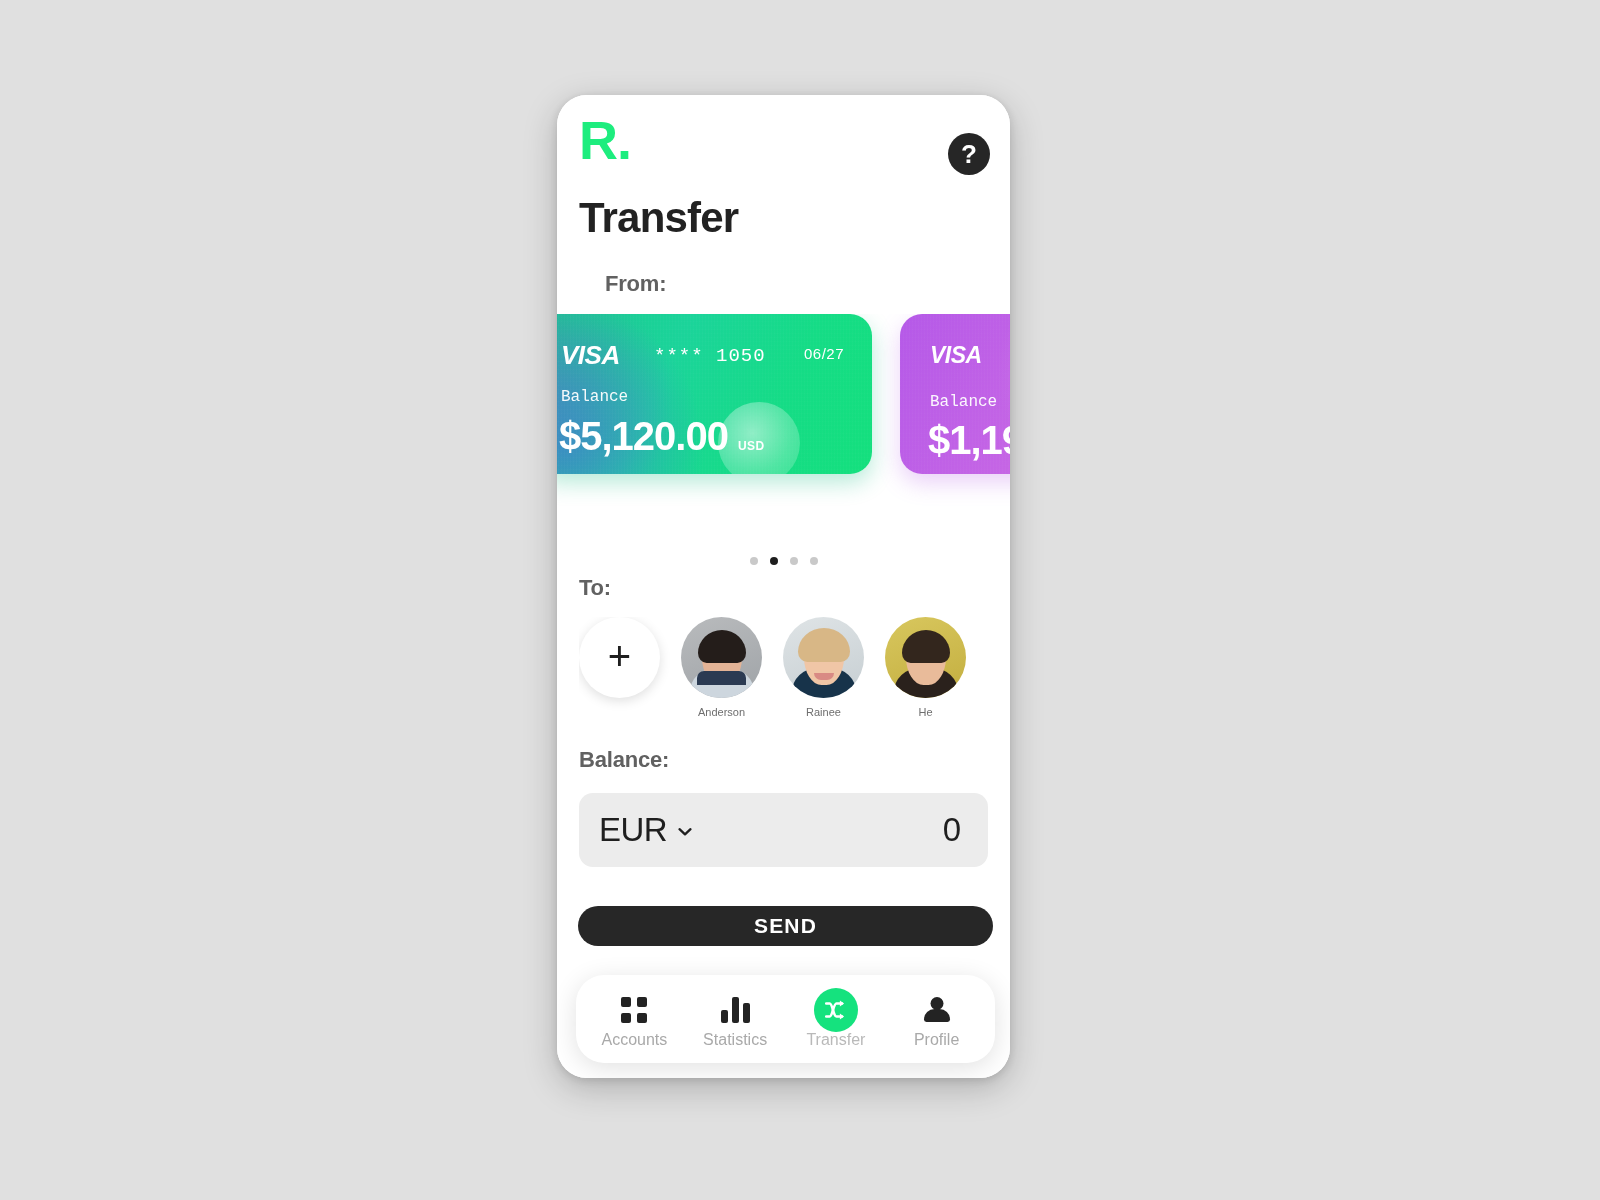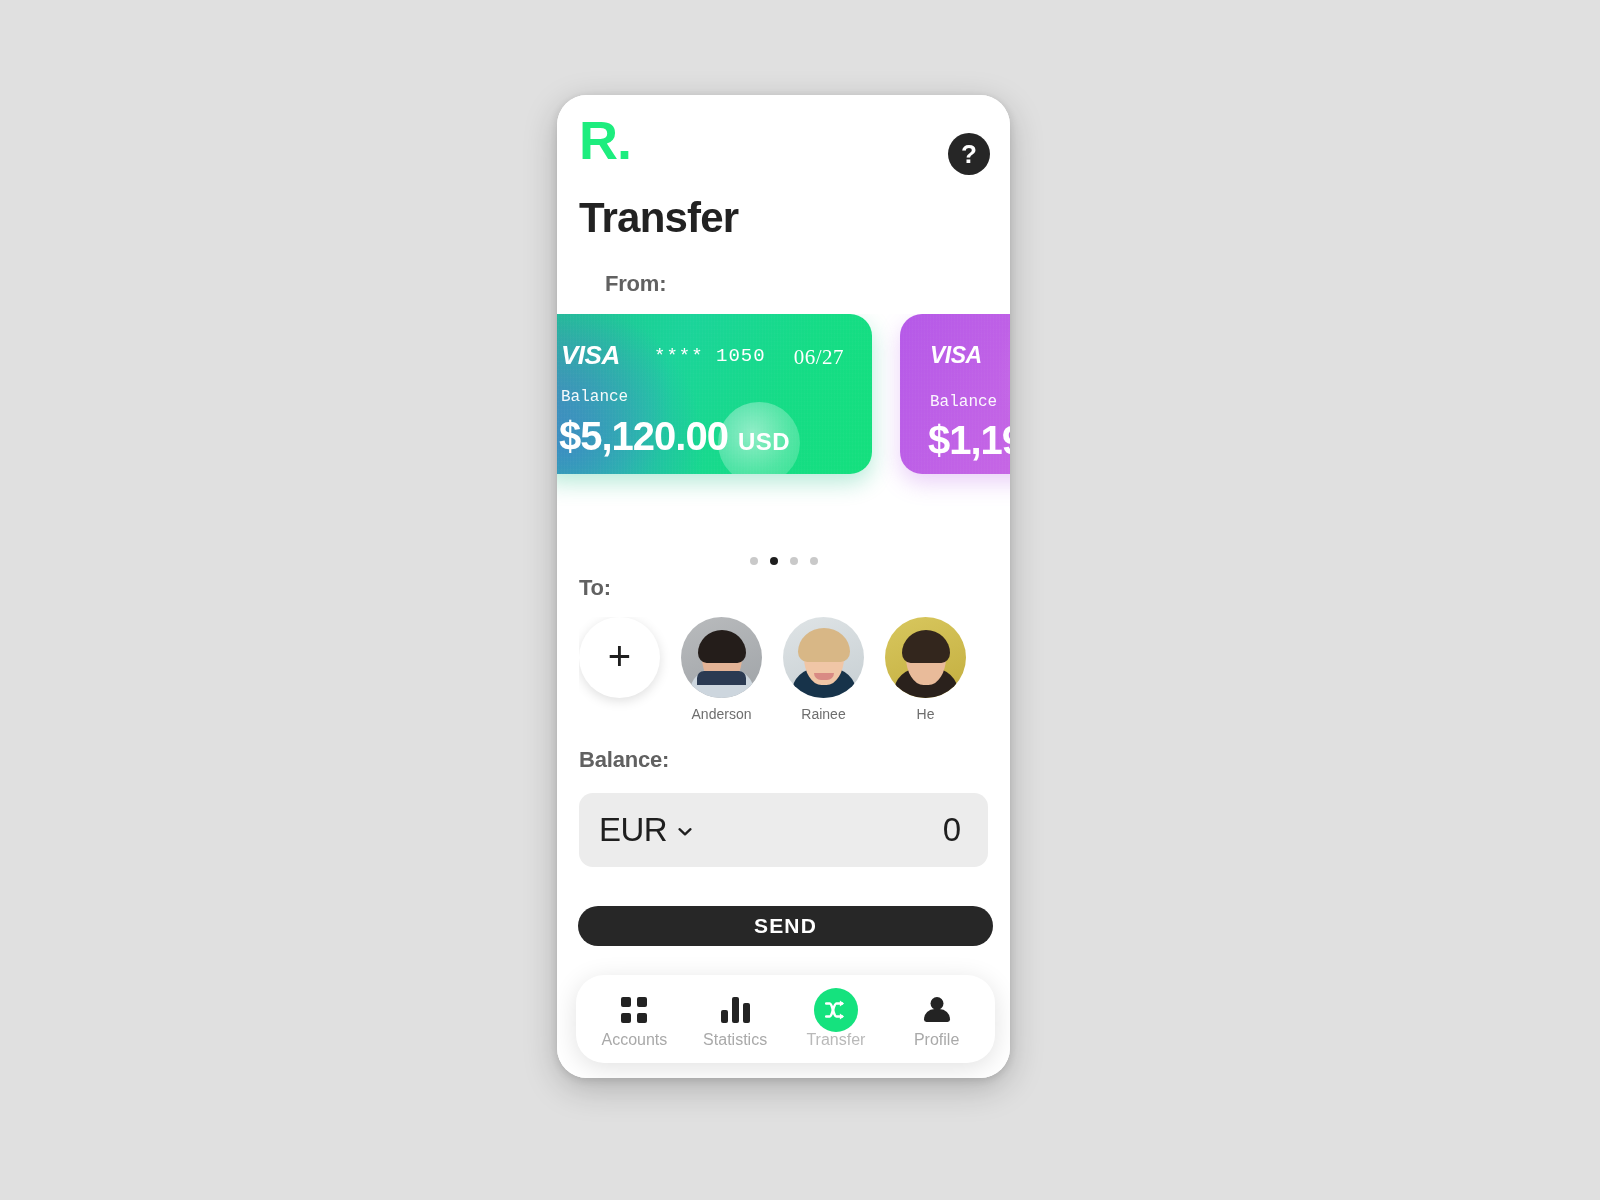--- a/index.html
+++ b/index.html
@@ -181,22 +181,22 @@
     font-family: "Liberation Mono", monospace;
     letter-spacing: 1px;
     white-space: nowrap;
     text-align: right;
   }
 
   .card-expiry {
     position: absolute;
     right: 28px;
     top: 31px;
-    font-size: 21px;
-    font-family: Liberation Serif, serif;
+    font-size: 15px;
+    font-family: Liberation Sans, sans-serif;
     letter-spacing: 0.5px;
   }
 
   .card-balance-label {
     position: absolute;
     left: 24px;
     bottom: 68px;
     font-size: 16px;
     font-family: "Liberation Mono", monospace;
     opacity: 0.95;
@@ -217,21 +217,21 @@
   #card-secondary .card-balance-row { left: 28px; bottom: 14px; }
 
   .card-balance-amount {
     font-size: 40px;
     font-weight: 700;
     letter-spacing: -1px;
     line-height: 1;
   }
 
   .card-balance-currency {
-    font-size: 24px;
+    font-size: 12px;
     font-weight: 700;
     letter-spacing: 0.5px;
     margin-top: 48px;
   }
 
   
   #carousel-dots {
     position: absolute;
     left: 0;
     top: 462px;
@@ -274,21 +274,21 @@
   .contact-avatar {
     width: 81px;
     height: 81px;
     border-radius: 50%;
     overflow: hidden;
     position: relative;
   }
 
   .contact-name {
     margin-top: 8px;
-    font-size: 14px;
+    font-size: 11px;
     color: #6e6e6e;
     white-space: nowrap;
   }
 
   #add-contact-button .contact-avatar {
     background: #ffffff;
     box-shadow: 0 3px 12px rgba(0,0,0,0.13);
     display: flex;
     align-items: center;
     justify-content: center;

